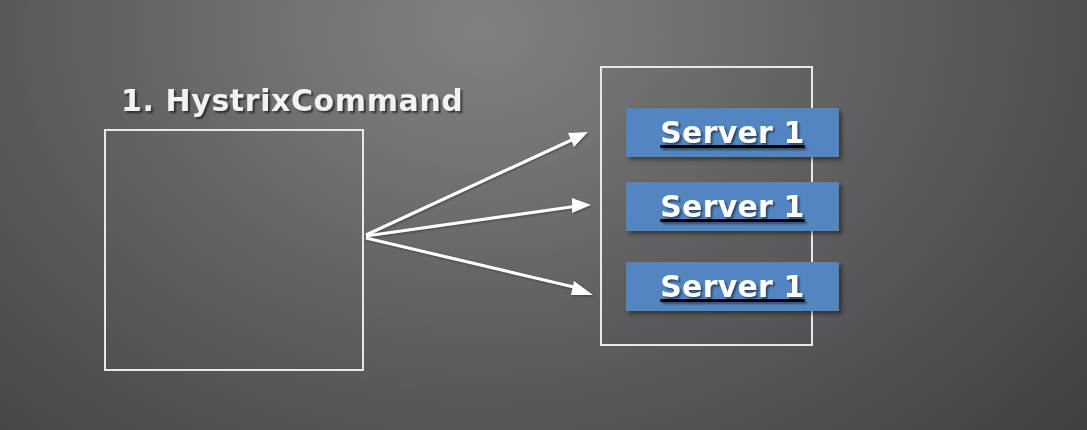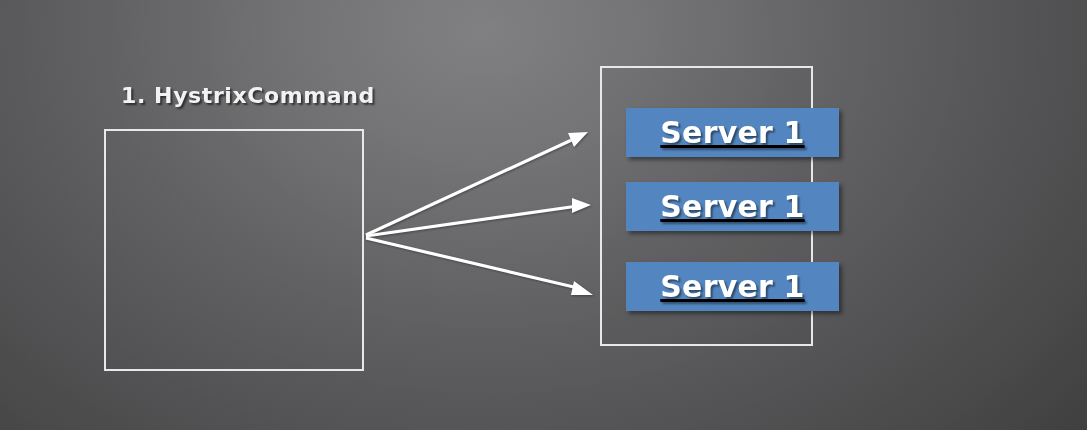--- a/index.html
+++ b/index.html
@@ -47,21 +47,21 @@
     font-weight: bold;
     letter-spacing: 0.6px;
     white-space: nowrap;
     text-shadow: 2px 2px 2px rgba(0,0,0,0.55);
     z-index: 6;
   }
 
   #hystrix-title {
     left: 121px;
     top: 83px;
-    font-size: 22px;
+    font-size: 30px;
   }
 
   #service-a-label {
     left: 836px;
     top: 85px;
     font-size: 21px;
   }
 
   
   #command-box {

